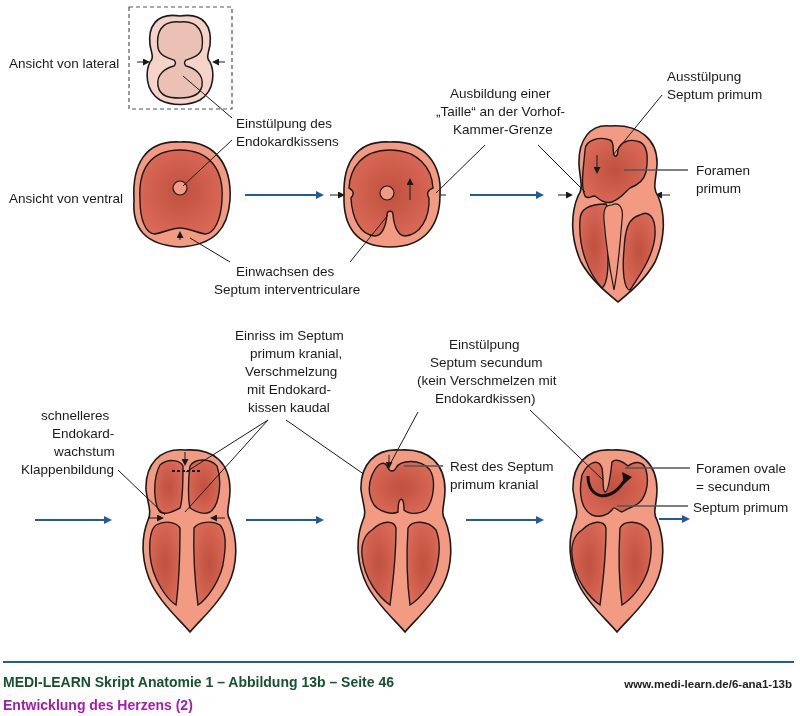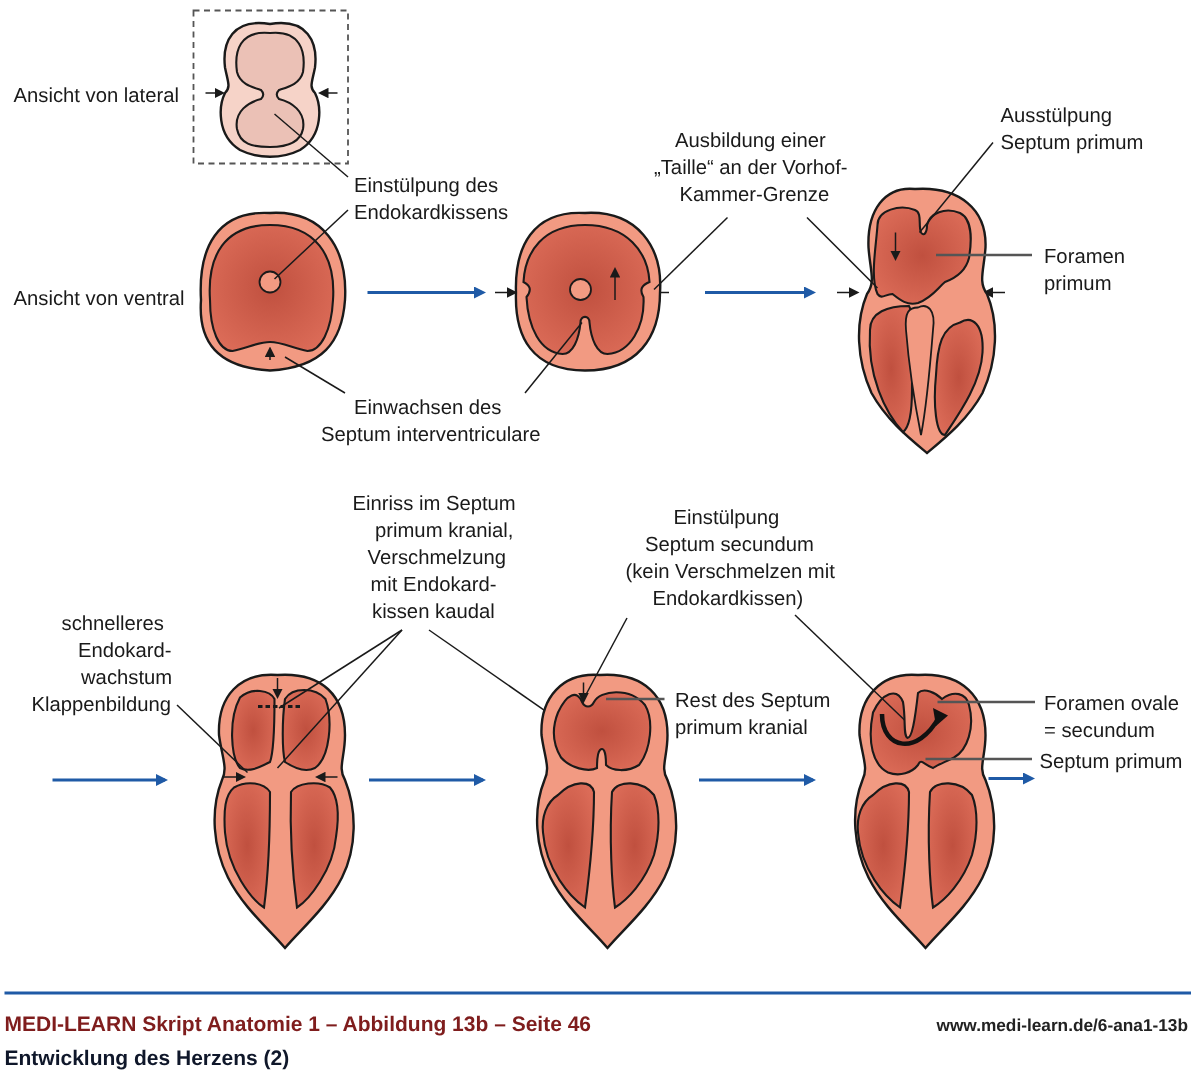--- a/index.html
+++ b/index.html
@@ -7,22 +7,22 @@
   #diagram { position:absolute; left:0; top:0; width:800px; height:716px; }
   .lbl { font-family:"Liberation Sans", sans-serif; font-size:13.5px; fill:#1a1a1a; }
   .outer { fill:#f29a82; stroke:#1a1a1a; stroke-width:1.6; }
   .inner { fill:url(#cav); stroke:#1a1a1a; stroke-width:1.4; }
   .lat-outer { fill:#f6d3c8; stroke:#1a1a1a; stroke-width:1.6; }
   .lat-inner { fill:#ebc1b6; stroke:#1a1a1a; stroke-width:1.4; }
   .lead { stroke:#1a1a1a; stroke-width:1; fill:none; }
   .lead-grey { stroke:#555; stroke-width:1.6; fill:none; }
   .blue-arrow { stroke:#1f5aa6; stroke-width:2; fill:none; }
   .footer-line { position:absolute; left:3px; top:661px; width:791px; height:2px; background:#1f5aa6; }
-  .footer-title { position:absolute; left:3px; top:674px; font-size:14px; font-weight:bold; color:#7f1d1d; }
-  .footer-sub { position:absolute; left:3px; top:697px; font-size:14px; font-weight:bold; color:#0f172a; }
+  .footer-title { position:absolute; left:3px; top:674px; font-size:14px; font-weight:bold; color:#14532d; }
+  .footer-sub { position:absolute; left:3px; top:697px; font-size:14px; font-weight:bold; color:#a21caf; }
   .footer-url { position:absolute; right:8px; top:678px; font-size:11.5px; color:#222;font-weight:bold; }
 </style>
 </head>
 <body>
 
 <svg id="diagram" viewBox="0 0 800 716" xmlns="http://www.w3.org/2000/svg">
   <defs>
     <radialGradient id="cav" cx="50%" cy="50%" r="60%">
       <stop offset="0%" stop-color="#c0503f"></stop>
       <stop offset="100%" stop-color="#dc6c58"></stop>

